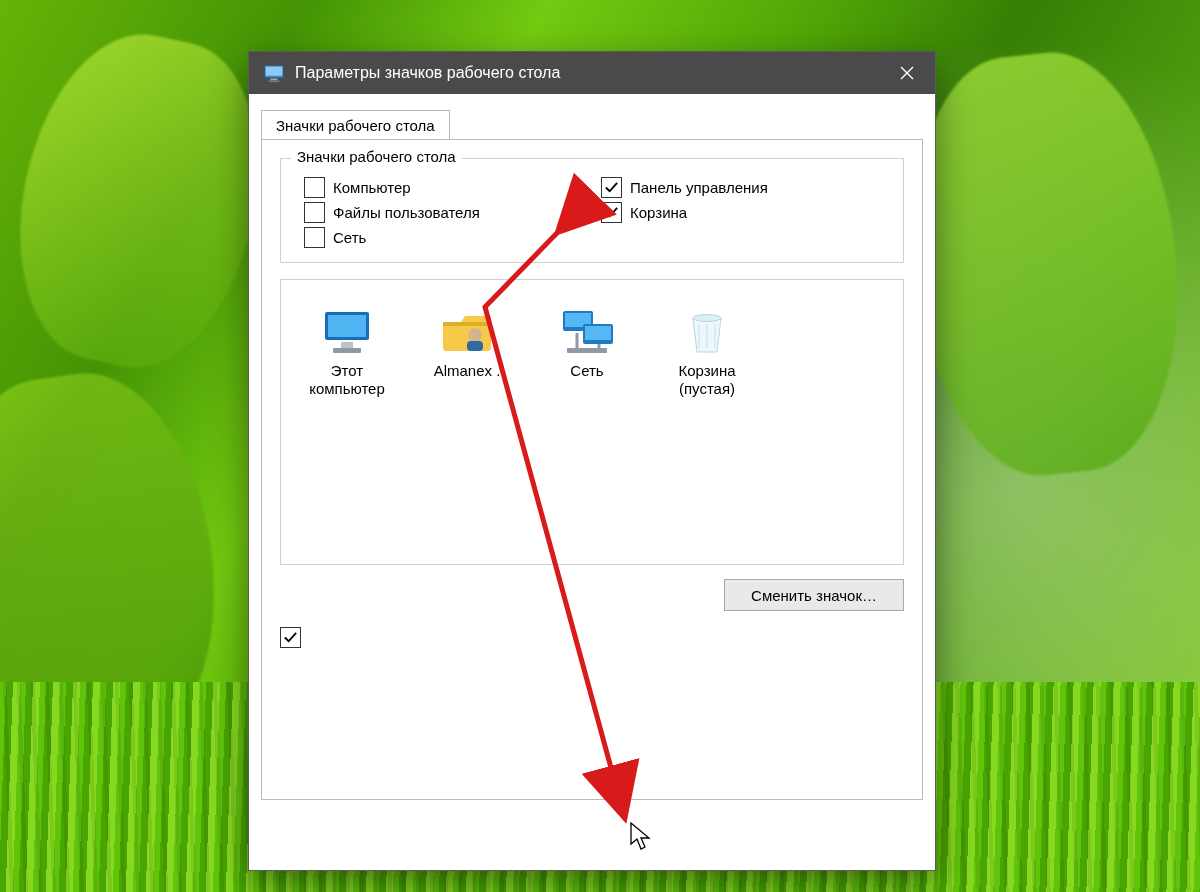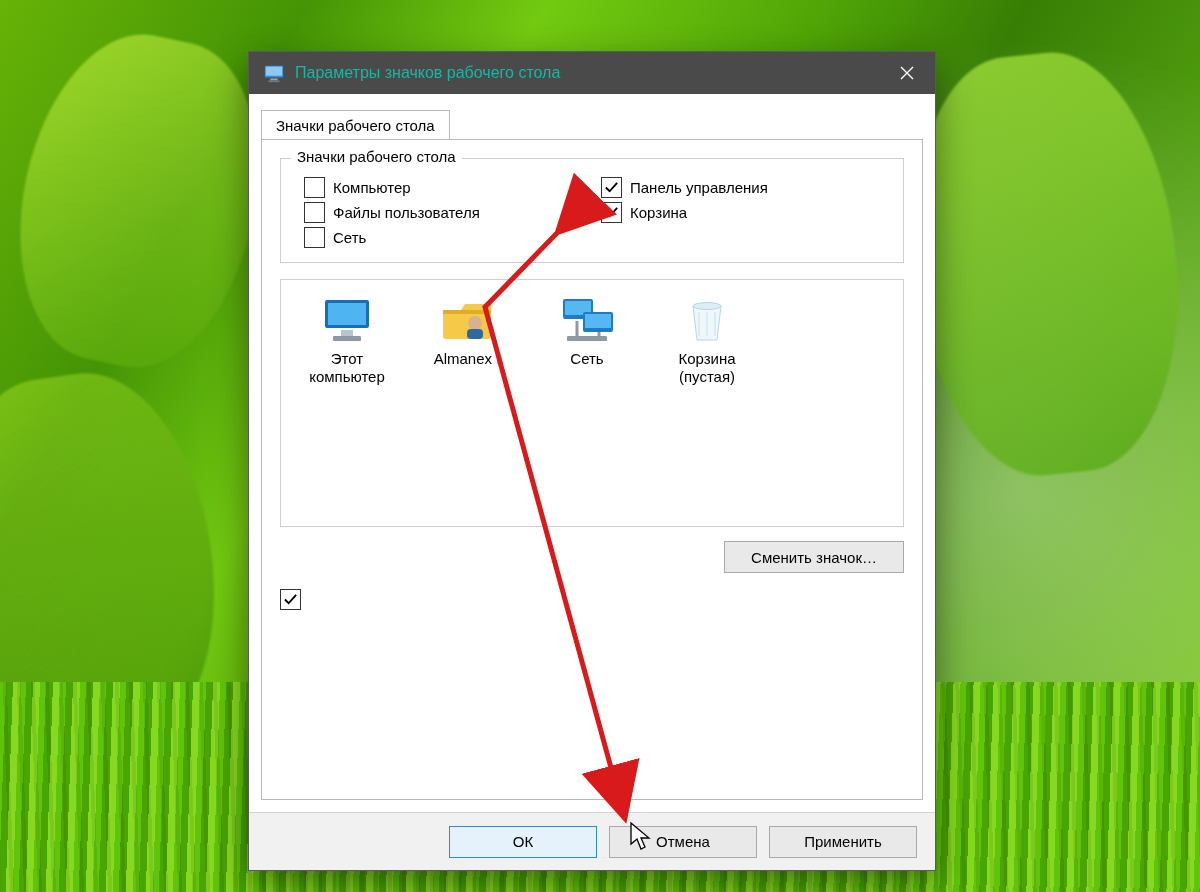--- a/index.html
+++ b/index.html
@@ -12,42 +12,42 @@
   .l1{left:2%;top:4%;width:230px;height:330px;background:linear-gradient(145deg,#c8f05a,#5aa01c);transform:rotate(12deg)}
   .l2{left:-4%;top:42%;width:260px;height:380px;background:linear-gradient(150deg,#9fd63b,#3f7c14);transform:rotate(-8deg)}
   .l3{right:2%;top:6%;width:260px;height:420px;background:linear-gradient(160deg,#c3f463,#4f9b18);transform:rotate(-6deg)}
   .grass{position:absolute;left:0;right:0;bottom:0;height:210px;
     background:repeating-linear-gradient(92deg,#6bbf23 0 6px,#53a018 6px 13px,#8fd43a 13px 20px)}
   .grass:before{content:"";position:absolute;inset:0;
     background:repeating-linear-gradient(88deg,transparent 0 10px,rgba(0,0,0,.08)10px 14px)}
 
   
   .window{position:absolute;left:248px;top:51px;width:686px;height:818px;background:#fff;box-shadow:0 14px 34px rgba(0,0,0,.45);border:1px solid #5a5a5a}
-  .titlebar{height:42px;background:#4a4a4a;color:#14b8a6;display:flex;align-items:center}
+  .titlebar{height:42px;background:#4a4a4a;color:#ffffff;display:flex;align-items:center}
   .title-icon{width:22px;height:22px;margin:0 10px 0 14px;display:inline-block}
   .title-text{flex:1;font-size:16px}
   .closebtn{width:56px;height:42px;display:flex;align-items:center;justify-content:center;color:#fff}
 
   .client{position:absolute;left:12px;right:12px;top:58px;bottom:70px}
   .tabhdr{position:relative;height:30px}
   .tab{position:absolute;left:0;top:0;height:29px;padding:0 14px;border:1px solid #b9b9b9;border-bottom:none;background:#fff;display:flex;align-items:center;font-size:15px}
   .tabline{position:absolute;left:0;right:0;top:29px;border-top:1px solid #b9b9b9}
 
   .tabbody{position:absolute;left:0;right:0;top:30px;bottom:0;border:1px solid #b9b9b9;border-top:none;background:#fff;padding:18px 18px 14px 18px;box-sizing:border-box}
 
   .group{border:1px solid #cfcfcf;padding:14px 14px 10px 14px;margin-bottom:16px;position:relative}
   .group-title{position:absolute;left:10px;top:-11px;background:#fff;padding:0 6px;font-size:15px}
   .chkcols{display:flex}
   .chkcol{flex:1}
   .chkrow{display:flex;align-items:center;margin:4px 9px}
   .chkbox{width:19px;height:19px;border:1px solid #333;margin-right:8px;display:flex;align-items:center;justify-content:center;background:#fff}
   .chkbox.checked svg{display:block}
   .chkbox svg{display:none;width:15px;height:15px}
 
-  .iconpanel{border:1px solid #cfcfcf;height:248px;padding:12px 6px;box-sizing:border-box}
+  .iconpanel{border:1px solid #cfcfcf;height:286px;padding:24px 6px;box-sizing:border-box}
   .iconflow{display:flex;flex-wrap:wrap;gap:0;align-content:flex-start}
   .iconitem{width:120px;height:118px;display:flex;flex-direction:column;align-items:center;justify-content:flex-start;text-align:center;font-size:15px;line-height:1.2;padding-top:4px}
   .iconitem .ic{width:56px;height:48px;margin-bottom:6px;display:flex;align-items:center;justify-content:center}
   .iconitem .lbl{max-width:110px}
 
   .btnrow{display:flex;justify-content:flex-end;gap:14px;margin-top:14px}
   .winbtn{min-width:150px;height:30px;border:1px solid #a9a9a9;background:#e9e9e9;display:flex;align-items:center;justify-content:center;font-size:15px;padding:0 14px}
   .winbtn.primary{border-color:#2a8dd4;background:#e5f1fb}
 
   .allowrow{display:flex;align-items:center;margin-top:16px}
@@ -194,31 +194,20 @@
       <div class="allowrow">
         <span class="chkbox checked">
             <svg viewBox="0 0 16 16">
               <path d="M2 8 L6 12 L14 3" stroke="#000" stroke-width="2" fill="none"></path>
             </svg>
           </span>
       </div>
     </div>
   </div>
 
-  <div class="footer">
-    <div class="winbtn primary">
-        <span>ОК</span>
-      </div>
-    <div class="winbtn">
-        <span>Отмена</span>
-      </div>
-    <div class="winbtn">
-        <span>Применить</span>
-      </div>
-  </div>
 </div>
 
 <svg class="ann-arrow" style="left:0;top:0" width="1200" height="892">
   <defs>
       <marker id="ah" markerWidth="14" markerHeight="14" refX="11" refY="6" orient="auto">
         <path d="M0 0 L12 6 L0 12 z" fill="#d81a1a"></path>
       </marker>
     </defs>
   <polyline points="557,233 485,307 625,819" fill="none" stroke="#d81a1a" stroke-width="5" marker-start="url(#ah)" marker-end="url(#ah)"></polyline>
 </svg>

